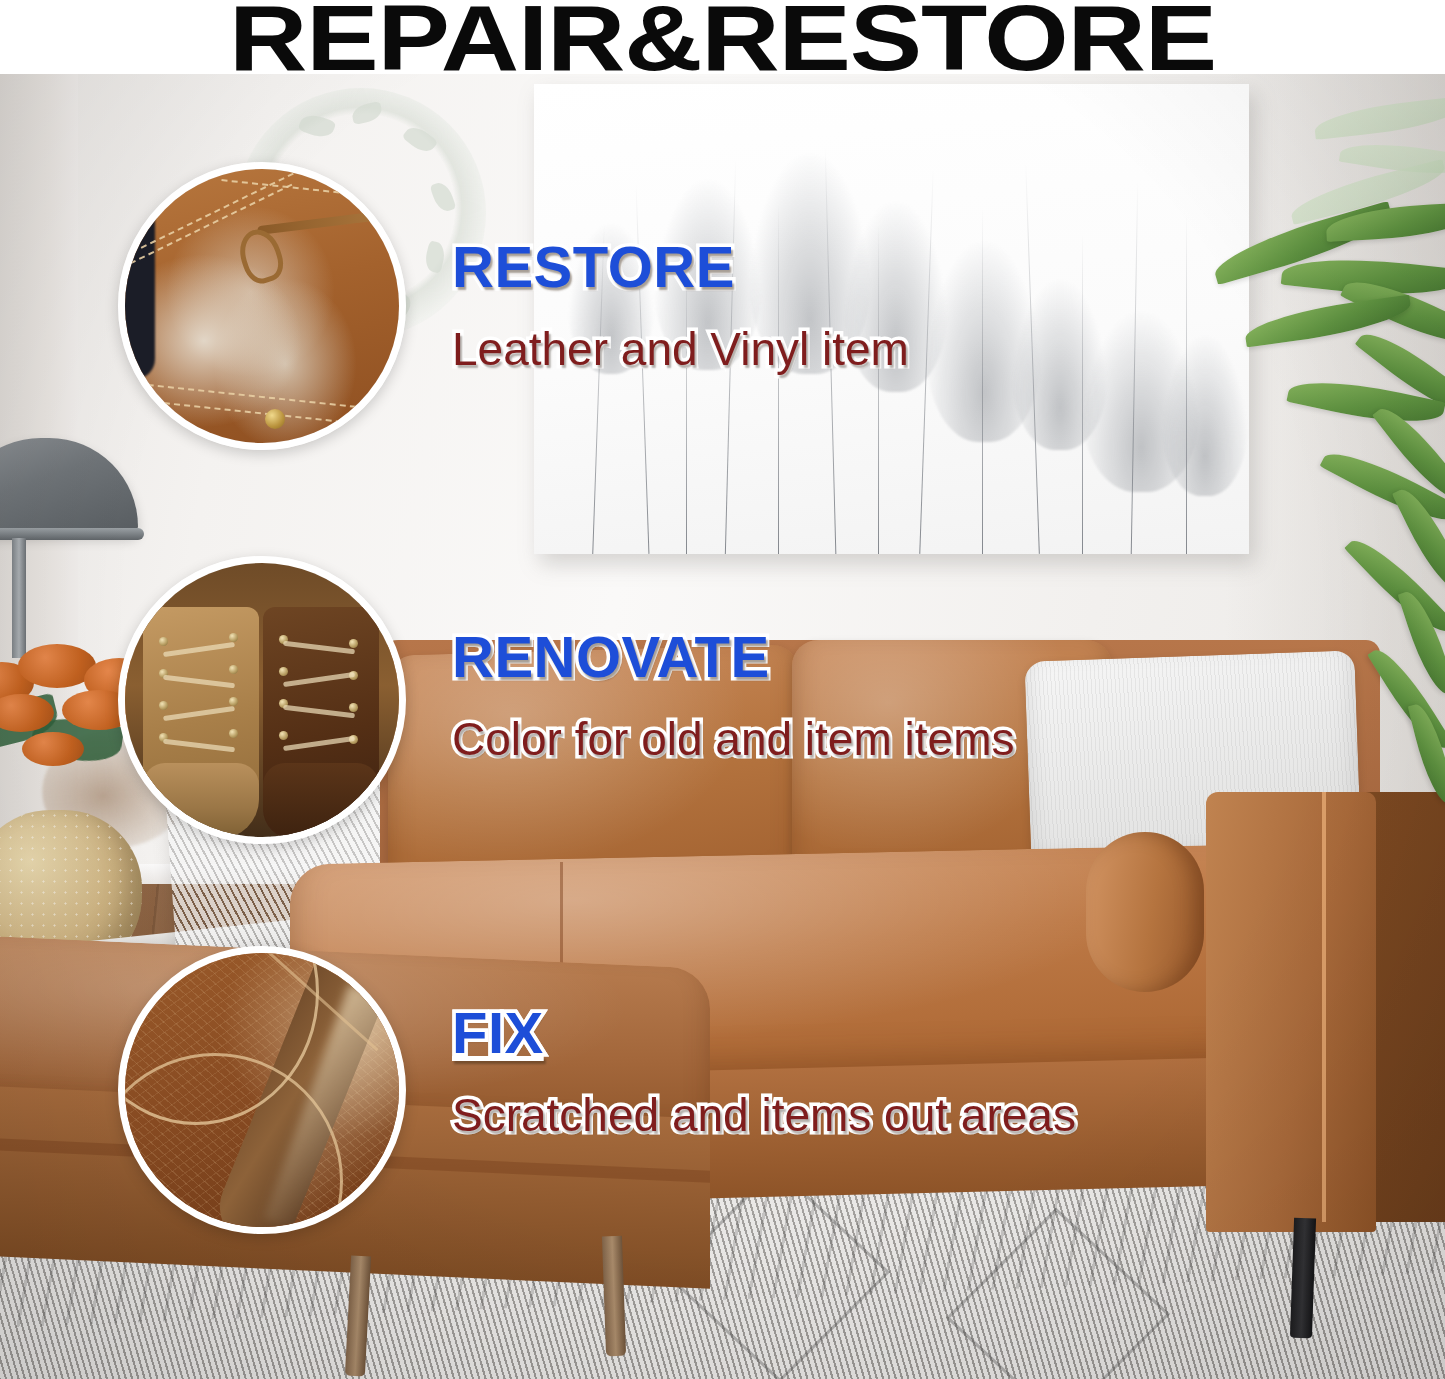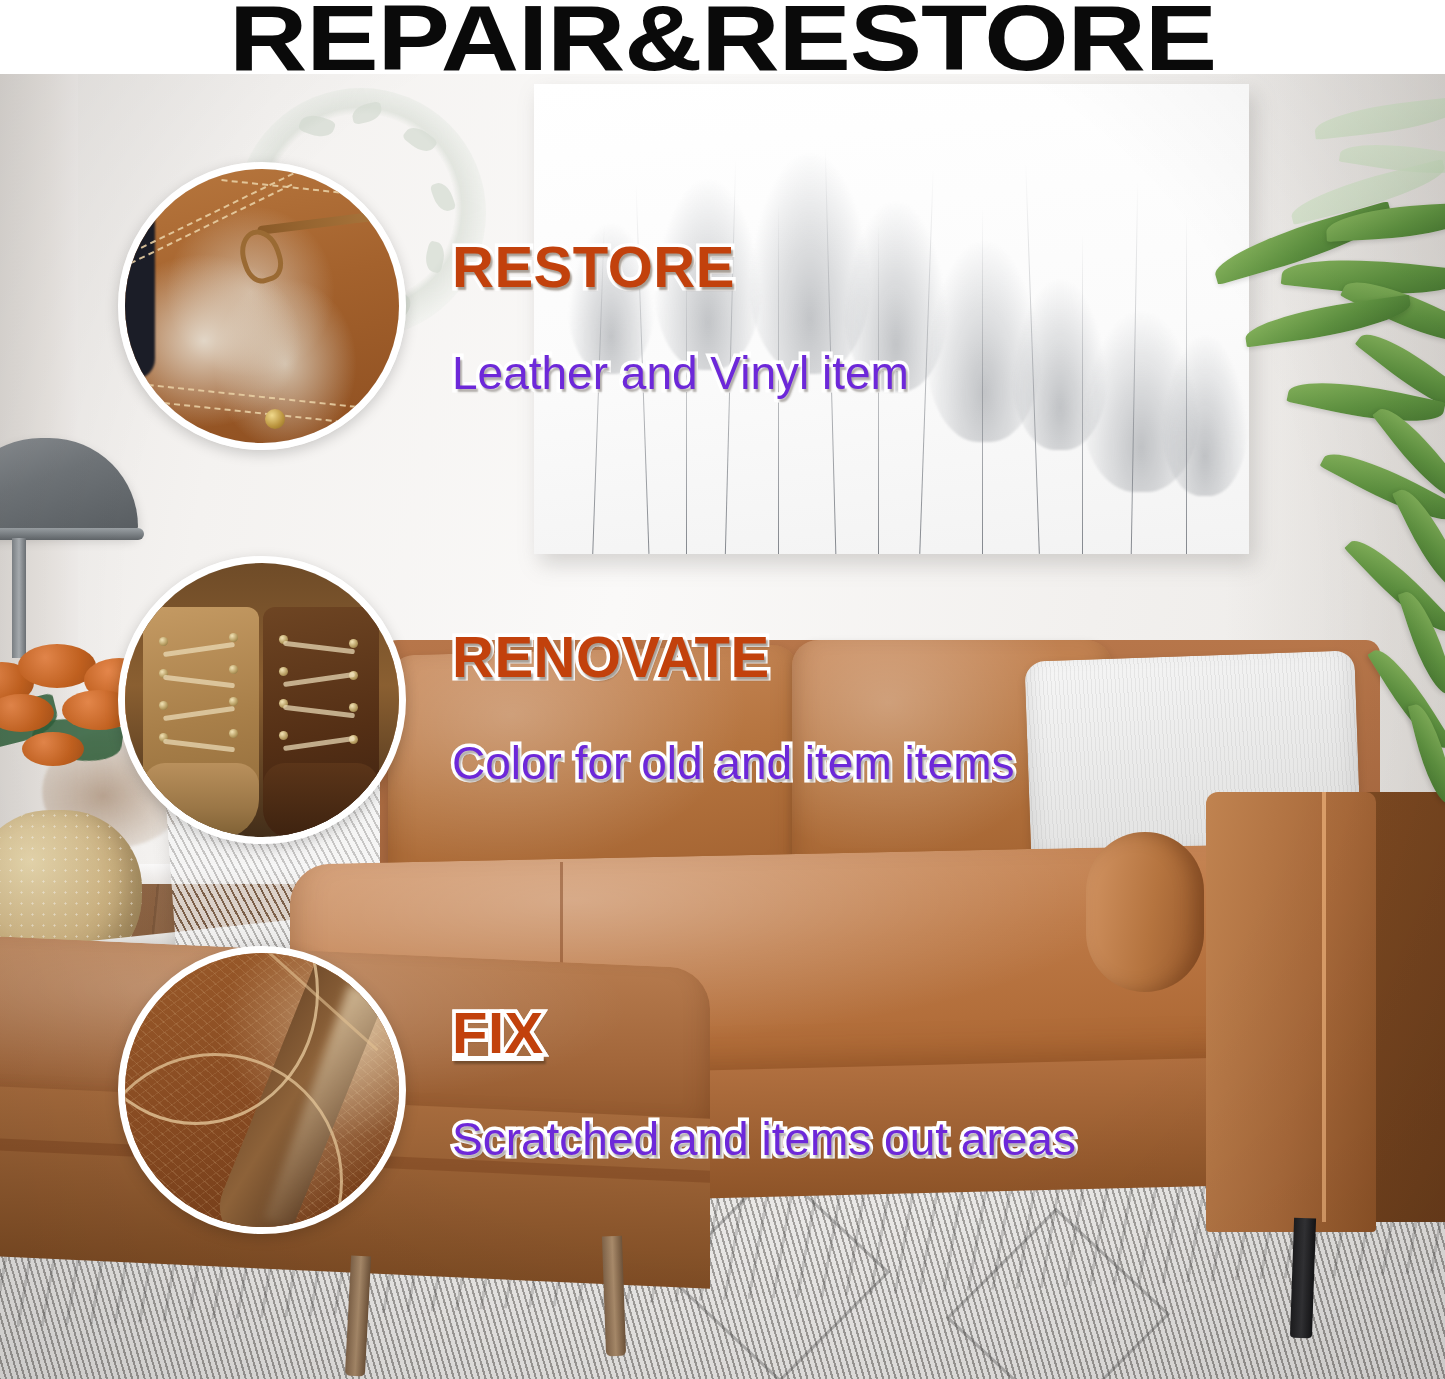--- a/index.html
+++ b/index.html
@@ -378,37 +378,36 @@
     background:linear-gradient(120deg,rgba(255,245,215,.55),rgba(255,245,215,0) 70%);
     transform:rotate(20deg);filter:blur(5px);
   }
 
   
   .ftitle{
     position:absolute;
     font-weight:bold;
     font-size:58px;
     line-height:1;
-    color:#c2410c;
+    color:#1d4ed8;
     letter-spacing:.5px;
     white-space:nowrap;
     -webkit-text-stroke:7px #ffffff;
     paint-order:stroke fill;
     text-shadow:2px 3px 2px rgba(60,40,20,.45);
   }
   .fsub{
     position:absolute;
     font-size:46px;
     line-height:1;
-    color:#6d28d9;
+    color:#7f1d1d;
     white-space:nowrap;
     -webkit-text-stroke:7px #ffffff;
     paint-order:stroke fill;
     text-shadow:2px 3px 2px rgba(60,50,40,.40);
-    margin-top:24px;
   }
 </style>
 </head>
 <body>
 
 <div id="canvas">
 
   <div class="scene">
 
     <div class="wall"></div>

